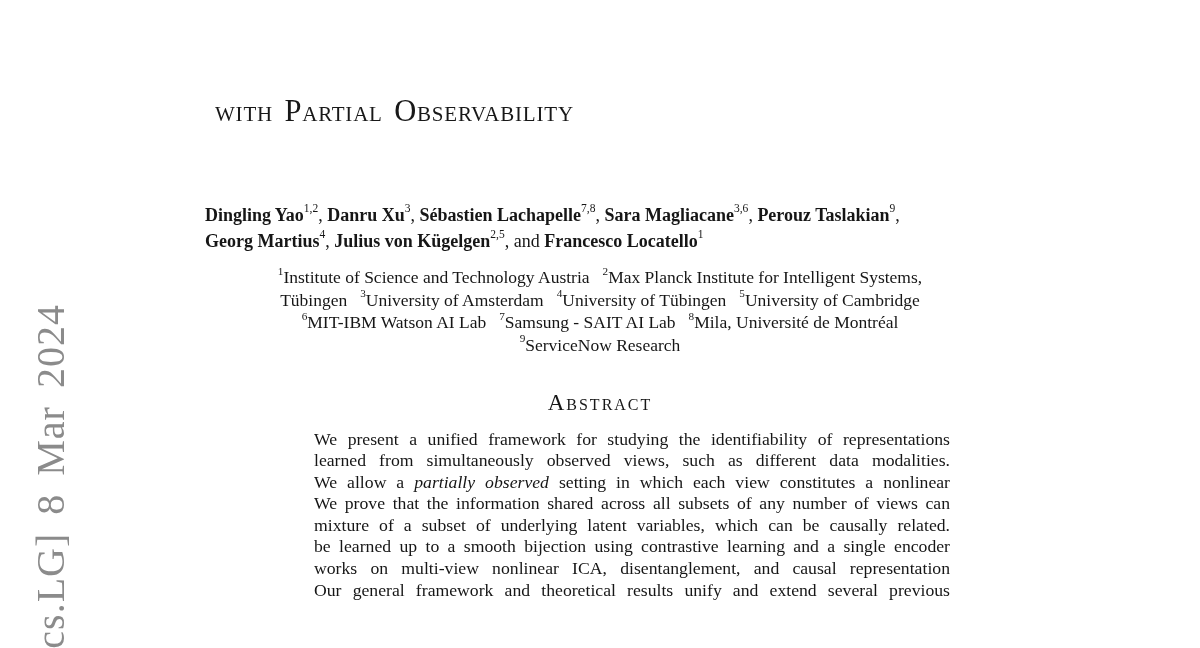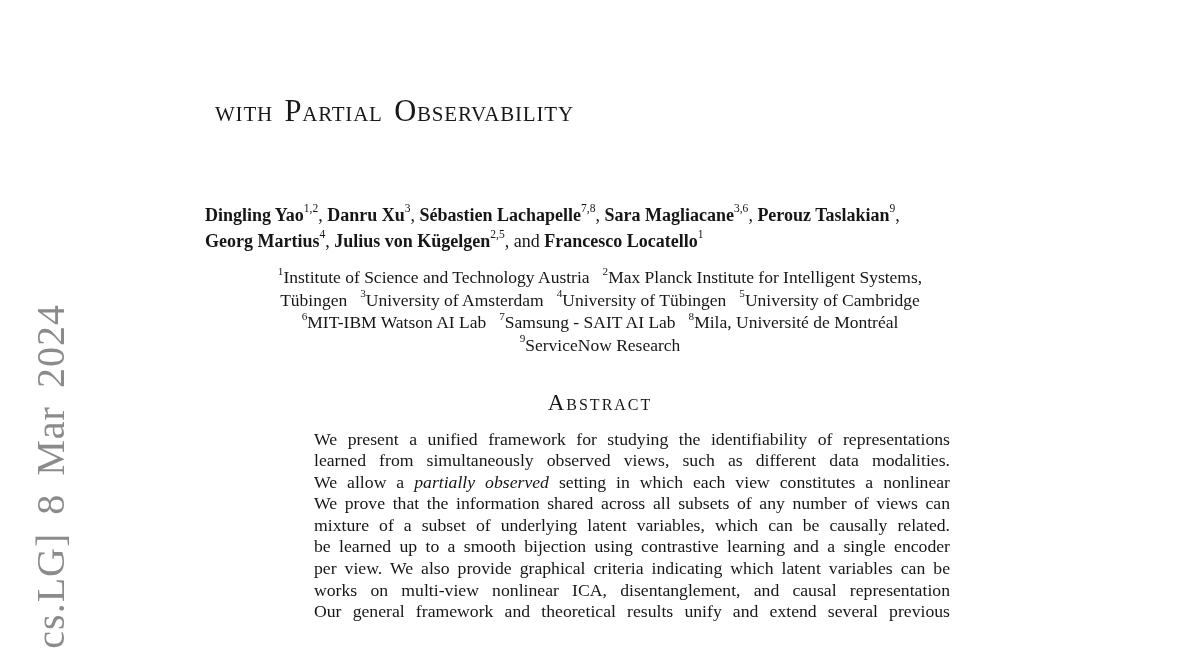--- a/index.html
+++ b/index.html
@@ -134,18 +134,17 @@
 
   <div class="abstract-heading">Abstract</div>
 
   <div class="abstract-body">
     <div class="abs-line"><span>We present a unified framework for studying the identifiability of representations</span></div>
     <div class="abs-line"><span>learned from simultaneously observed views, such as different data modalities.</span></div>
     <div class="abs-line"><span>We allow a </span><span class="i">partially observed</span><span> setting in which each view constitutes a nonlinear</span></div>
     <div class="abs-line"><span>We prove that the information shared across all subsets of any number of views can</span></div>
     <div class="abs-line"><span>mixture of a subset of underlying latent variables, which can be causally related.</span></div>
     <div class="abs-line"><span>be learned up to a smooth bijection using contrastive learning and a single encoder</span></div>
-    <div class="abs-line"><span>per view. We also provide graphical criteria indicating which latent variables can be</span></div>
     <div class="abs-line"><span>works on multi-view nonlinear ICA, disentanglement, and causal representation</span></div>
     <div class="abs-line"><span>Our general framework and theoretical results unify and extend several previous</span></div>
   </div>
 
 </div>
 
 </body></html>

